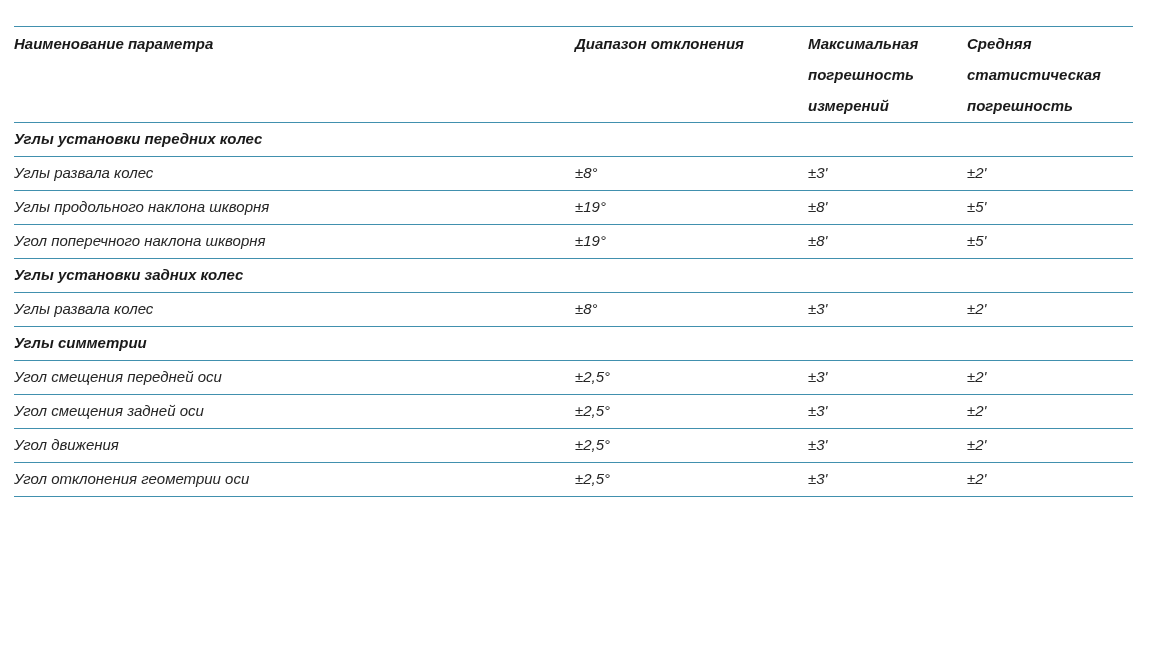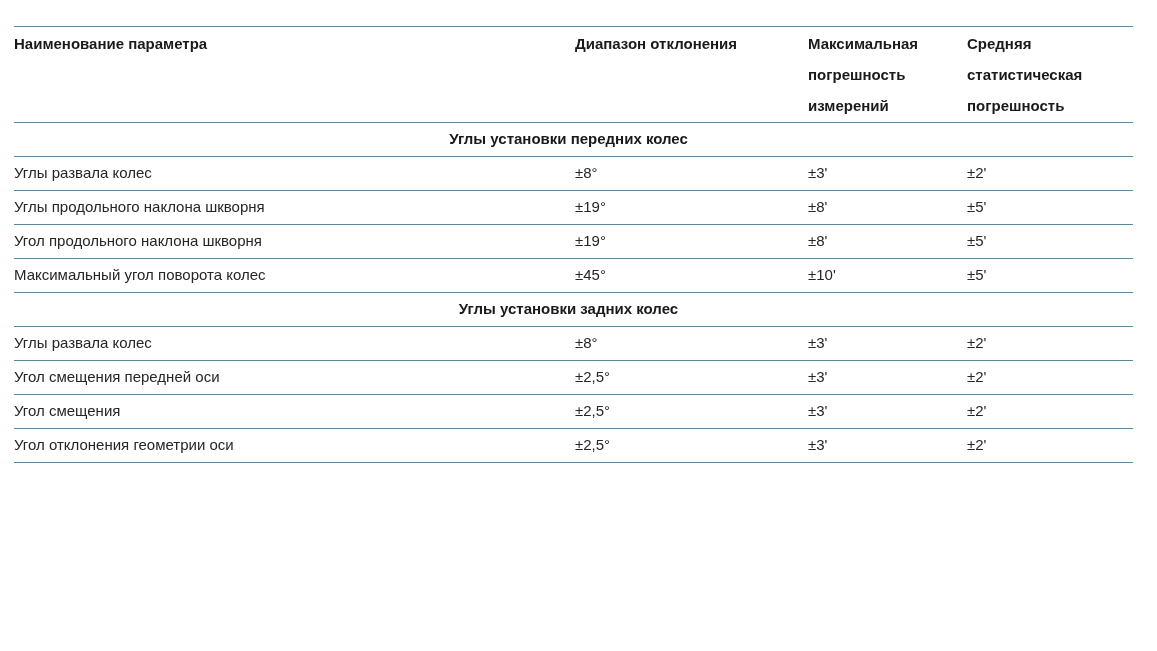--- a/index.html
+++ b/index.html
@@ -15,20 +15,21 @@
     background: var(--bg-color);
     font-family: "Liberation Sans", "DejaVu Sans", sans-serif;
     color: var(--text-color);
   }
   .page {
     position: relative;
     width: 1157px;
     height: 651px;
     background: var(--bg-color);
     overflow: hidden;
+    font-style: italic;
   }
   table.specs {
     border-collapse: collapse;
     table-layout: fixed;
     width: 1119px;
     margin: 26px 0 0 14px;
     font-size: 15px;
   }
   table.specs th {
     text-align: left;
@@ -44,21 +45,20 @@
     line-height: 16px;
     vertical-align: middle;
     border-top: 1px solid var(--border-color);
   }
   table.specs tbody tr:last-child td {
     border-bottom: 1px solid var(--border-color);
   }
   tr.section-row td {
     font-weight: 700;
     color: var(--heading-color);
-    text-align: center;
   }
 </style>
 </head>
 <body>
 
 <div class="page">
   <table class="specs">
     <colgroup>
       <col style="width:561px">
       <col style="width:233px">
@@ -83,50 +83,53 @@
         <td>±3'</td>
         <td>±2'</td>
       </tr>
       <tr>
         <td>Углы продольного наклона шкворня</td>
         <td>±19°</td>
         <td>±8'</td>
         <td>±5'</td>
       </tr>
       <tr>
-        <td>Угол продольного наклона шкворня</td>
+        <td>Угол поперечного наклона шкворня</td>
         <td>±19°</td>
         <td>±8'</td>
-        <td>±5'</td>
-      </tr>
-      <tr>
-        <td>Максимальный угол поворота колес</td>
-        <td>±45°</td>
-        <td>±10'</td>
         <td>±5'</td>
       </tr>
 
       <tr class="section-row">
         <td colspan="4">Углы установки задних колес</td>
       </tr>
       <tr>
         <td>Углы развала колес</td>
         <td>±8°</td>
         <td>±3'</td>
         <td>±2'</td>
       </tr>
 
+      <tr class="section-row">
+        <td colspan="4">Углы симметрии</td>
+      </tr>
       <tr>
         <td>Угол смещения передней оси</td>
         <td>±2,5°</td>
         <td>±3'</td>
         <td>±2'</td>
       </tr>
       <tr>
-        <td>Угол смещения</td>
+        <td>Угол смещения задней оси</td>
+        <td>±2,5°</td>
+        <td>±3'</td>
+        <td>±2'</td>
+      </tr>
+      <tr>
+        <td>Угол движения</td>
         <td>±2,5°</td>
         <td>±3'</td>
         <td>±2'</td>
       </tr>
       <tr>
         <td>Угол отклонения геометрии оси</td>
         <td>±2,5°</td>
         <td>±3'</td>
         <td>±2'</td>
       </tr>

